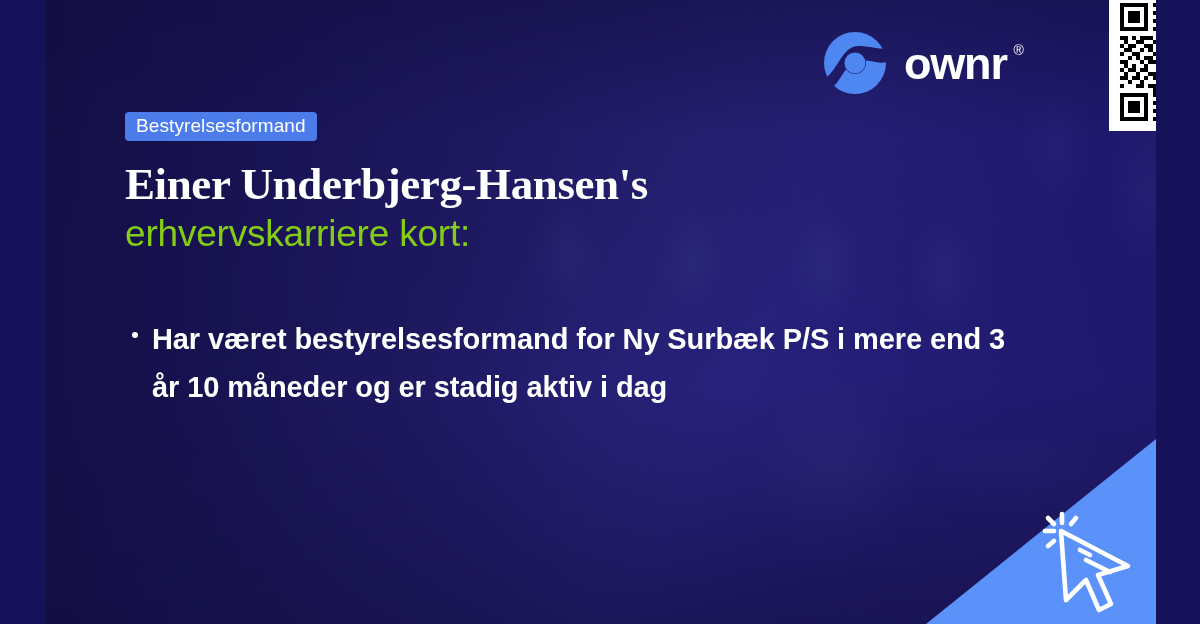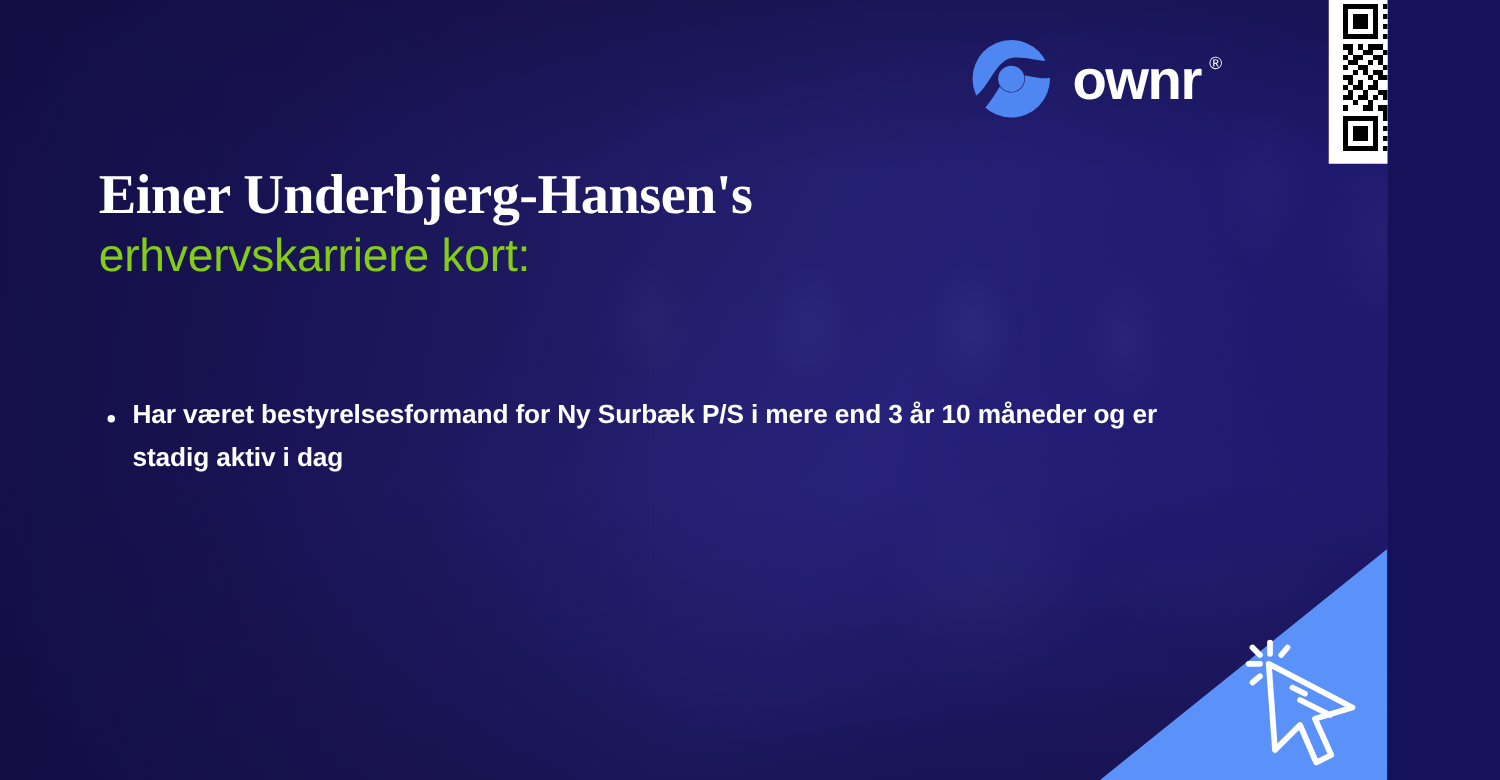--- a/index.html
+++ b/index.html
@@ -7,20 +7,21 @@
     width:1200px;height:624px;
     font-family:"Liberation Sans", sans-serif;
     background:#15125a;
     overflow:hidden;
   }
   .card{
     position:relative;
     width:1110px;height:624px;
     overflow:hidden;
     background:#1b1664;
+    margin-left:46px;
   }
 
   
   .bg-photo{
     position:absolute;inset:0;
     background:
       
       radial-gradient(ellipse 70px 120px at 1105px 190px, rgba(150,190,255,.17), rgba(150,190,255,0) 70%),
       radial-gradient(ellipse 55px 95px at 1010px 150px, rgba(150,190,255,.12), rgba(150,190,255,0) 70%),
       
@@ -114,21 +115,21 @@
     letter-spacing:-.2px;
   }
 
   .bullets{
     position:absolute;left:83px;top:315px;width:880px;
     list-style:none;margin:0;padding:0;
   }
   .bullet{
     position:relative;
     color:#ffffff;
-    font-size:21px;
+    font-size:29px;
     font-weight:bold;
     line-height:1.66;
     padding-left:23px;
     margin-bottom:10px;
     letter-spacing:-.1px;
   }
   .bullet::before{
     content:"";position:absolute;left:3px;top:17px;
     width:6px;height:6px;border-radius:50%;background:#ffffff;
   }
@@ -395,20 +396,21 @@
           <rect x="15" y="28" width="2" height="1"></rect>
           <rect x="18" y="28" width="1" height="1"></rect>
           <rect x="21" y="28" width="1" height="1"></rect>
           <rect x="24" y="28" width="2" height="1"></rect>
           <rect x="27" y="28" width="1" height="1"></rect>
       </g>
     </svg>
   </div>
 
   <div class="content">
+    <span class="badge">Bestyrelsesformand</span>
     <div class="title">Einer Underbjerg-Hansen's</div>
     <div class="subtitle">erhvervskarriere kort:</div>
   </div>
 
   <ul class="bullets">
     <li class="bullet">Har været bestyrelsesformand for Ny Surbæk P/S i mere end 3 år 10 måneder og er stadig aktiv i dag</li>
   </ul>
 
   <div class="wedge"></div>
   <svg class="cursor" viewBox="0 0 120 120">

